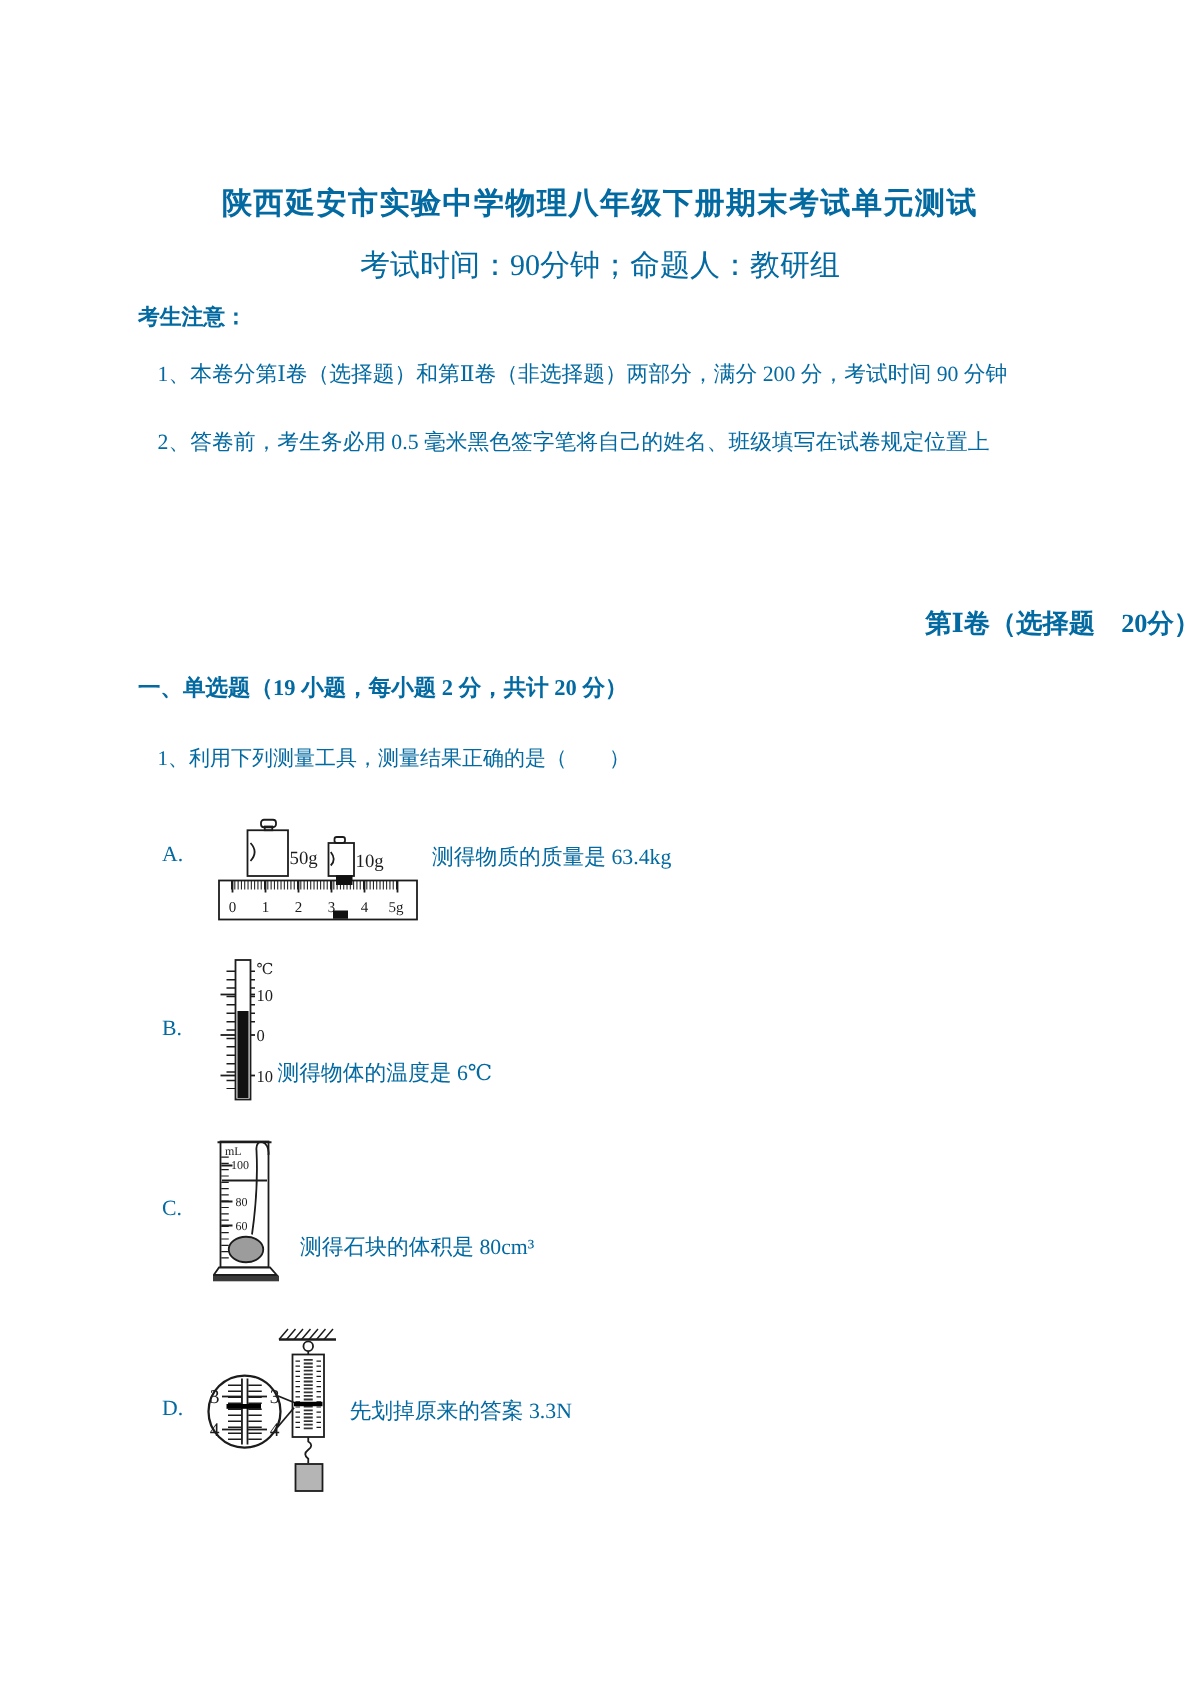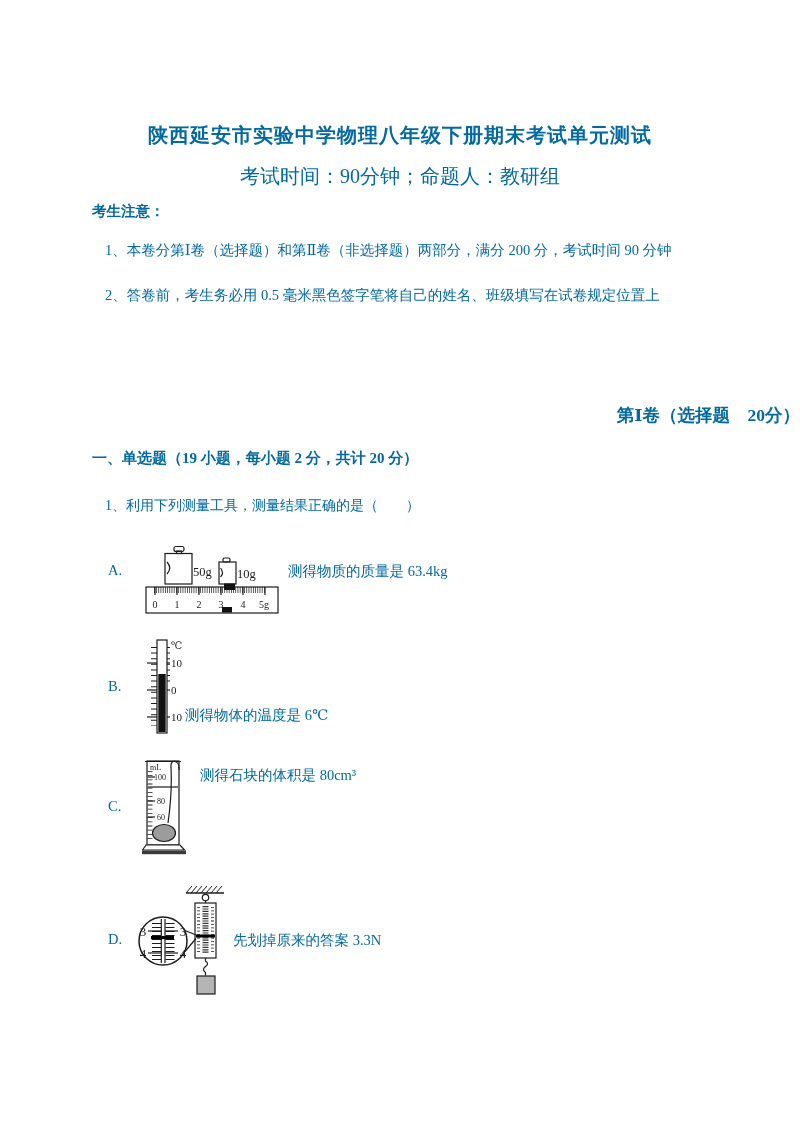--- a/index.html
+++ b/index.html
@@ -112,21 +112,21 @@
       <text x="8" y="13" font-size="8">mL</text>
       <text x="12" y="22.5" font-size="8">100</text>
       <text x="15" y="47" font-size="8">80</text>
       <text x="15" y="63" font-size="8">60</text>
       <path class="st" d="M37 13 C38 3 28 1 29 10 C30 30 28 52 26 66"></path>
       <ellipse cx="22" cy="76" rx="11.5" ry="8.5" fill="#9c9c9c" stroke="#1c1c1c" stroke-width="1.2"></ellipse>
       <path d="M4 88 H38 L42.5 93 H0.5 Z" fill="#ffffff" stroke="#1c1c1c" stroke-width="1.2"></path>
       <rect x="0" y="93.6" width="44" height="3.6" fill="#3a3a3a"></rect>
     </g>
   </svg>
-  <span class="abs opt-text" style="left:200px;top:766px;">测得石块的体积是 80cm³</span>
+  <span class="abs opt-text" style="left:200px;top:822px;">测得石块的体积是 80cm³</span>
 
   <span class="abs opt-label" style="left:108px;top:931px;">D.</span>
   <svg class="abs" style="left:120px;top:884px;" width="108" height="120" viewBox="0 0 108 120">
 
     <g>
       <line x1="66" y1="9" x2="104" y2="9" stroke="#1c1c1c" stroke-width="1.6"></line>
       <path d="M66 9 l6 -7 M71 9 l6 -7 M76 9 l6 -7 M81 9 l6 -7 M86 9 l6 -7 M91 9 l6 -7 M96 9 l6 -7" stroke="#1c1c1c" stroke-width="1" fill="none"></path>
     </g>
 
     <g>

